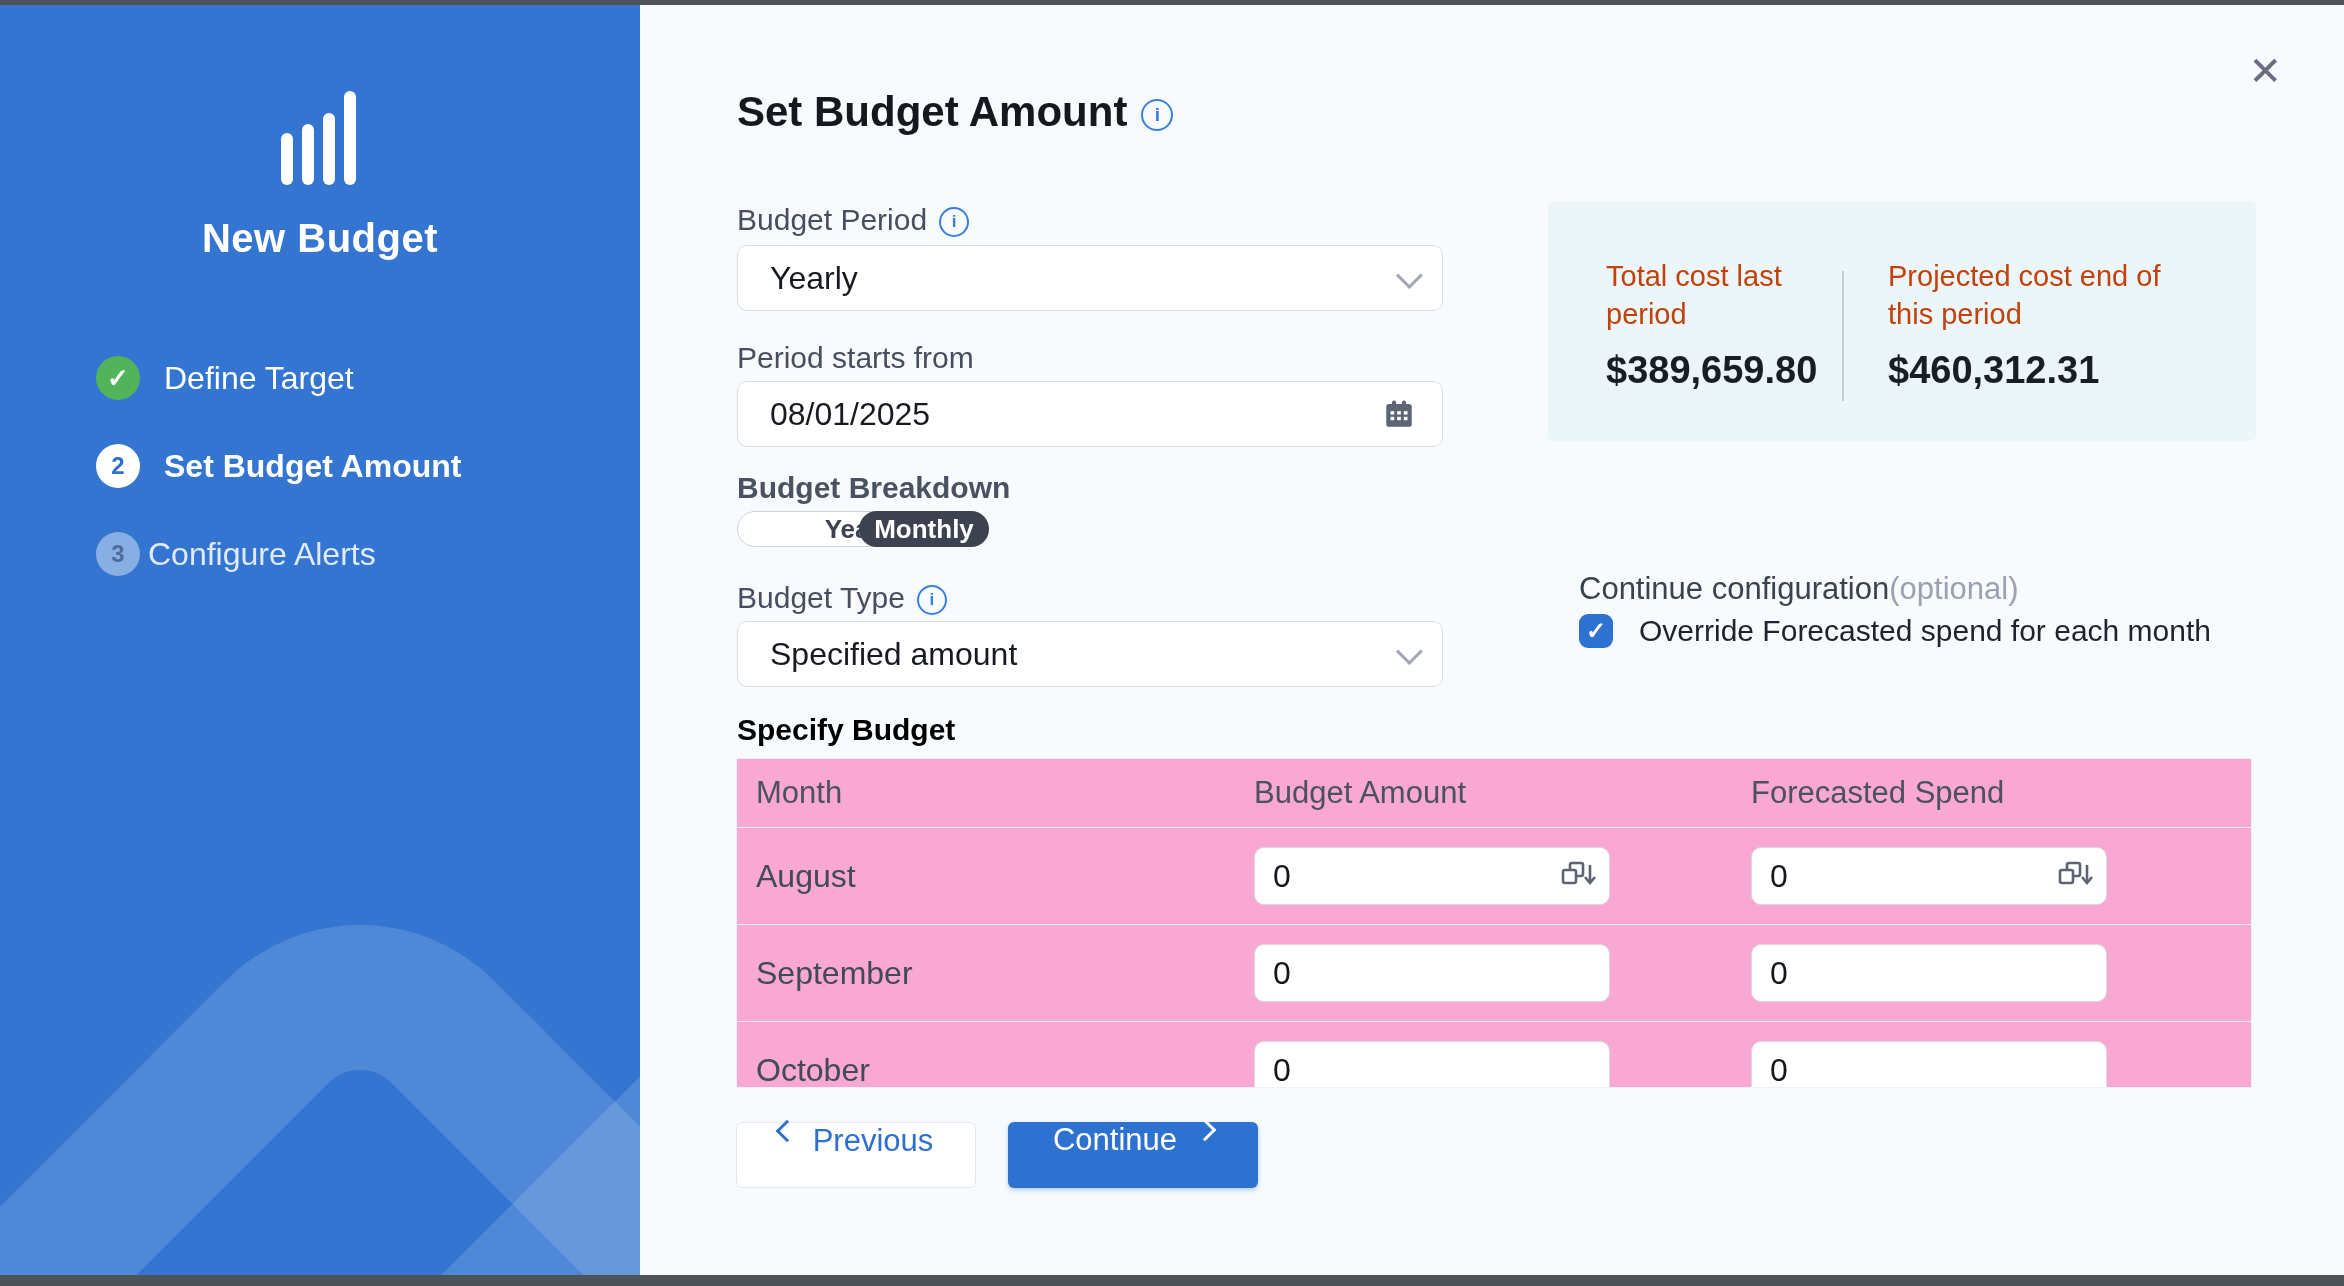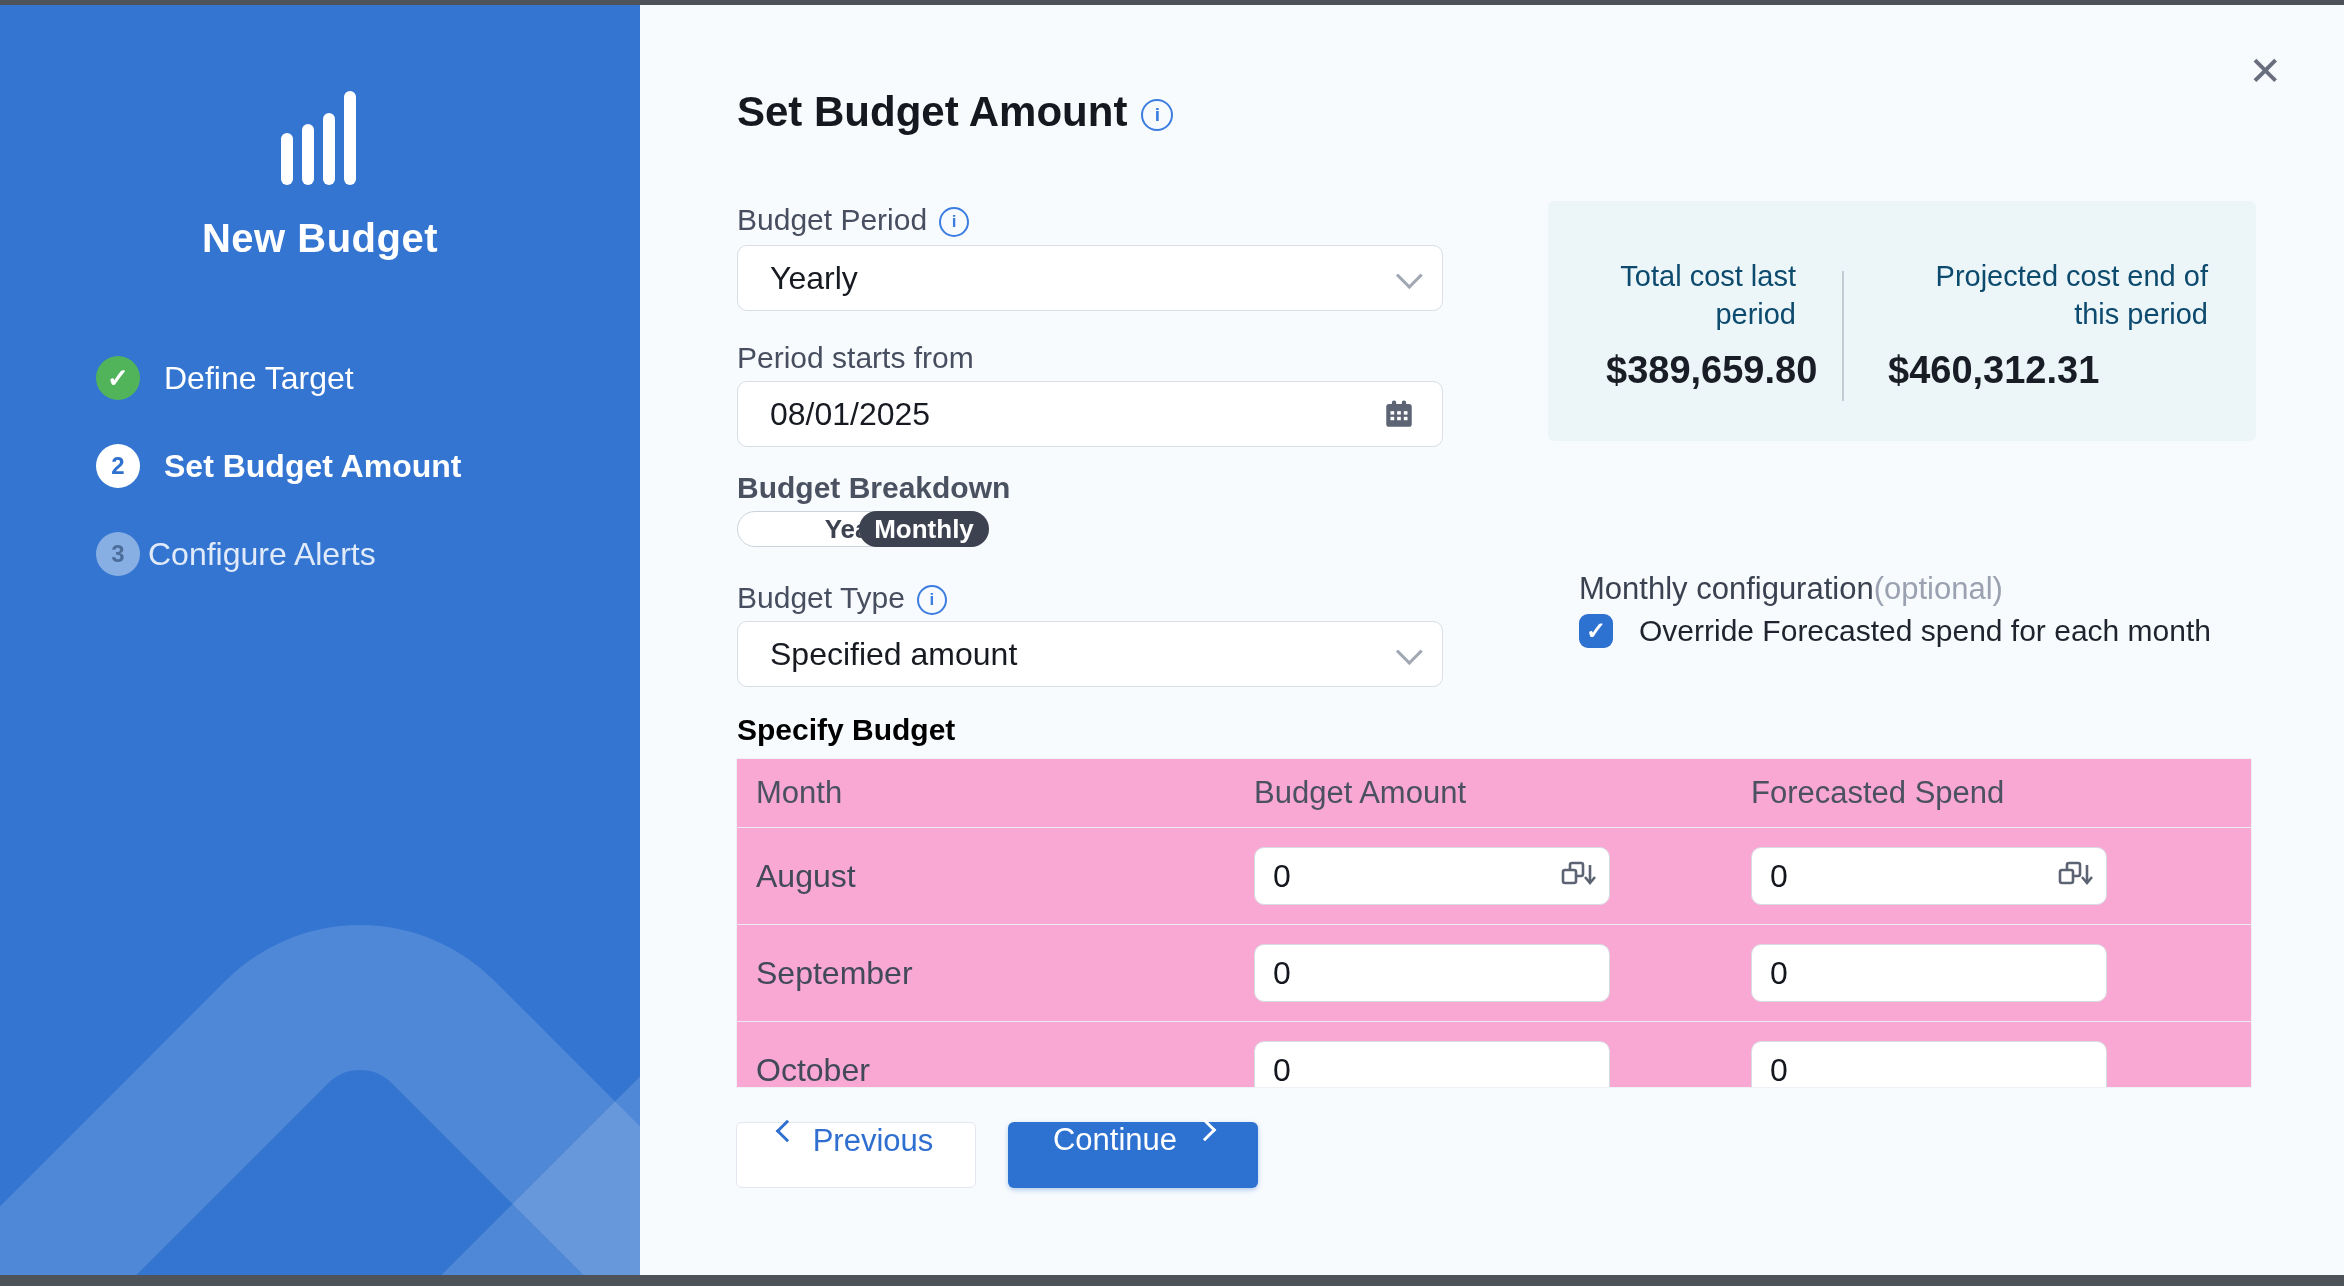--- a/index.html
+++ b/index.html
@@ -56,21 +56,21 @@
   #bb-monthly{position:absolute;right:-1px;top:-1px;height:36px;width:130px;background:#3c4250;
               border-radius:18px;display:flex;align-items:center;justify-content:center;
               font-size:26px;font-weight:700;color:#ffffff;cursor:pointer;}
 
   
   #cost-box{position:absolute;left:908px;top:196px;width:708px;height:240px;background:#ecf5f7;border-radius:6px;}
   #cost-divider{position:absolute;left:294px;top:70px;width:2px;height:130px;background:#c2ccd4;}
   .cost-col{position:absolute;top:56px;}
   #cost-col1{left:58px;width:190px;}
   #cost-col2{left:340px;width:320px;}
-  .cost-label{font-size:29px;color:#0c4a6e;line-height:38px;text-align:right;}
+  .cost-label{font-size:29px;color:#c2410c;line-height:38px;}
   .cost-value{font-size:38px;font-weight:700;color:#191d26;margin-top:16px;}
 
   
   #adv-title{position:absolute;left:939px;top:566px;font-size:31px;color:#3a4150;}
   #adv-optional{color:#9aa1b0;}
   #adv-row{position:absolute;left:939px;top:609px;display:flex;align-items:center;cursor:pointer;}
   #adv-checkbox{width:34px;height:34px;background:#2e72d1;border-radius:9px;display:flex;
                 align-items:center;justify-content:center;color:#ffffff;font-size:24px;font-weight:700;}
   #adv-label{margin-left:26px;font-size:30px;color:#1e232e;}
 
@@ -178,21 +178,21 @@
       <div class="cost-col" id="cost-col1">
         <div class="cost-label">Total cost last period</div>
         <div class="cost-value">$389,659.80</div>
       </div>
       <div class="cost-col" id="cost-col2">
         <div class="cost-label">Projected cost end of this period</div>
         <div class="cost-value">$460,312.31</div>
       </div>
     </div>
 
-    <div id="adv-title"><span>Monthly configuration</span><span id="adv-optional">(optional)</span></div>
+    <div id="adv-title"><span>Continue configuration</span><span id="adv-optional">(optional)</span></div>
     <div id="adv-row">
       <div id="adv-checkbox">✓</div>
       <div id="adv-label">Override Forecasted spend for each month</div>
     </div>
 
     <div id="specify-label">Specify Budget</div>
     <div id="budget-table">
       <div class="t-row" id="t-header">
         <div class="t-head">Month</div>
         <div class="t-head">Budget Amount</div>

